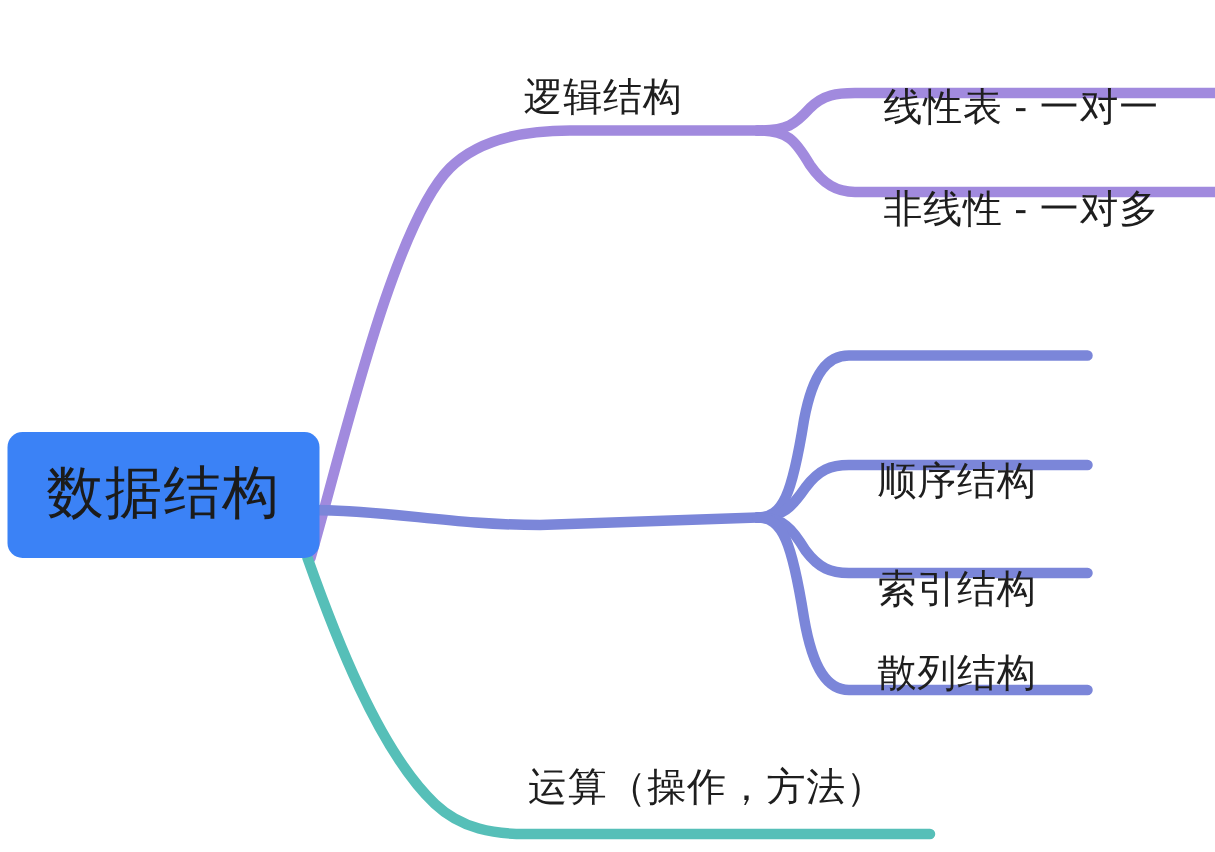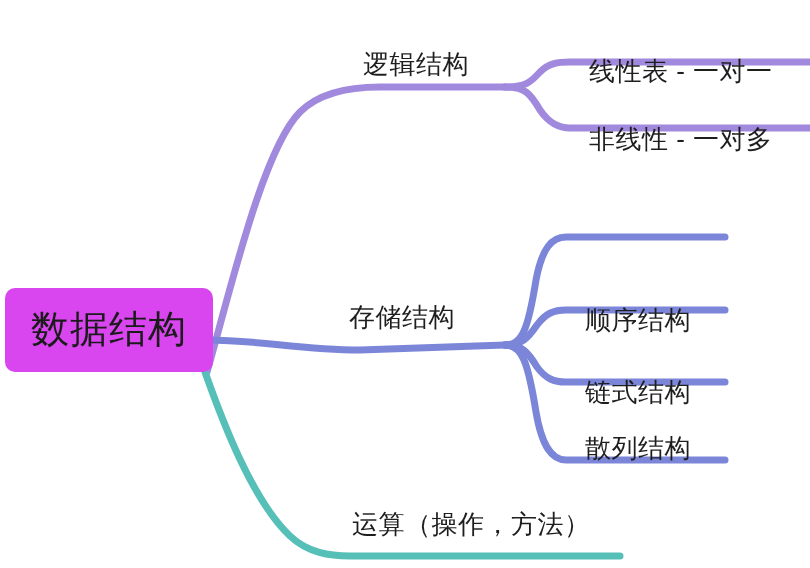--- a/index.html
+++ b/index.html
@@ -49,21 +49,21 @@
     font-size: 26px;
     color: #1e1e1e;
     letter-spacing: 0.5px;
   }
   .leaf-node {
     font-size: 26px;
     color: #1e1e1e;
     letter-spacing: 0.5px;
     margin-top: 41px;
   }
-  .n-logic   { left: 349px; top: 50px; margin-left: 14px; }
+  .n-logic   { left: 349px; top: 50px; }
   .n-storage { left: 349px; top: 303px; }
   .n-ops     { left: 352px; top: 510px; }
 
   .n-linear    { left: 589px; top: 16px; }
   .n-nonlinear { left: 589px; top: 84px; }
   .n-seq       { left: 585px; top: 192px; }
   .n-chain     { left: 585px; top: 265px; }
   .n-index     { left: 585px; top: 337px; }
   .n-hash      { left: 585px; top: 393px; }
 </style>
@@ -86,47 +86,44 @@
 
     <path d="M 505 345 C 522 345, 528 338, 537 325 C 546 313, 554 310, 566 310 L 725 310" fill="none" stroke="#7b86d9" stroke-width="7" stroke-linecap="round"></path>
 
     <path d="M 505 345 C 522 345, 528 352, 537 367 C 546 379, 554 382, 566 382 L 725 382" fill="none" stroke="#7b86d9" stroke-width="7" stroke-linecap="round"></path>
 
     <path d="M 505 345 C 522 345, 528 362, 536 412 C 542 447, 552 460, 566 460 L 725 460" fill="none" stroke="#7b86d9" stroke-width="7" stroke-linecap="round"></path>
 
     <path d="M 205 372 C 222 420, 252 500, 290 536 C 308 553, 330 556, 350 556 L 620 556" fill="none" stroke="#56bfb8" stroke-width="7" stroke-linecap="round"></path>
   </svg>
 
-  <div class="node root-node" style="background: #d946ef; color: rgb(27, 27, 27);">
+  <div class="node root-node" style="background: #3b82f6; color: rgb(27, 27, 27);">
     <span>数据结构</span>
   </div>
 
   <div class="node branch-node n-logic">
     <span>逻辑结构</span>
   </div>
 
   <div class="node leaf-node n-linear">
     <span>线性表 - 一对一</span>
   </div>
 
   <div class="node leaf-node n-nonlinear">
     <span>非线性 - 一对多</span>
   </div>
 
-  <div class="node branch-node n-storage">
-    <span>存储结构</span>
-  </div>
 
 
   <div class="node leaf-node n-chain">
     <span>顺序结构</span>
   </div>
 
   <div class="node leaf-node n-index">
-    <span>链式结构</span>
+    <span>索引结构</span>
   </div>
 
   <div class="node leaf-node n-hash">
     <span>散列结构</span>
   </div>
 
   <div class="node branch-node n-ops">
     <span>运算（操作，方法）</span>
   </div>
 

